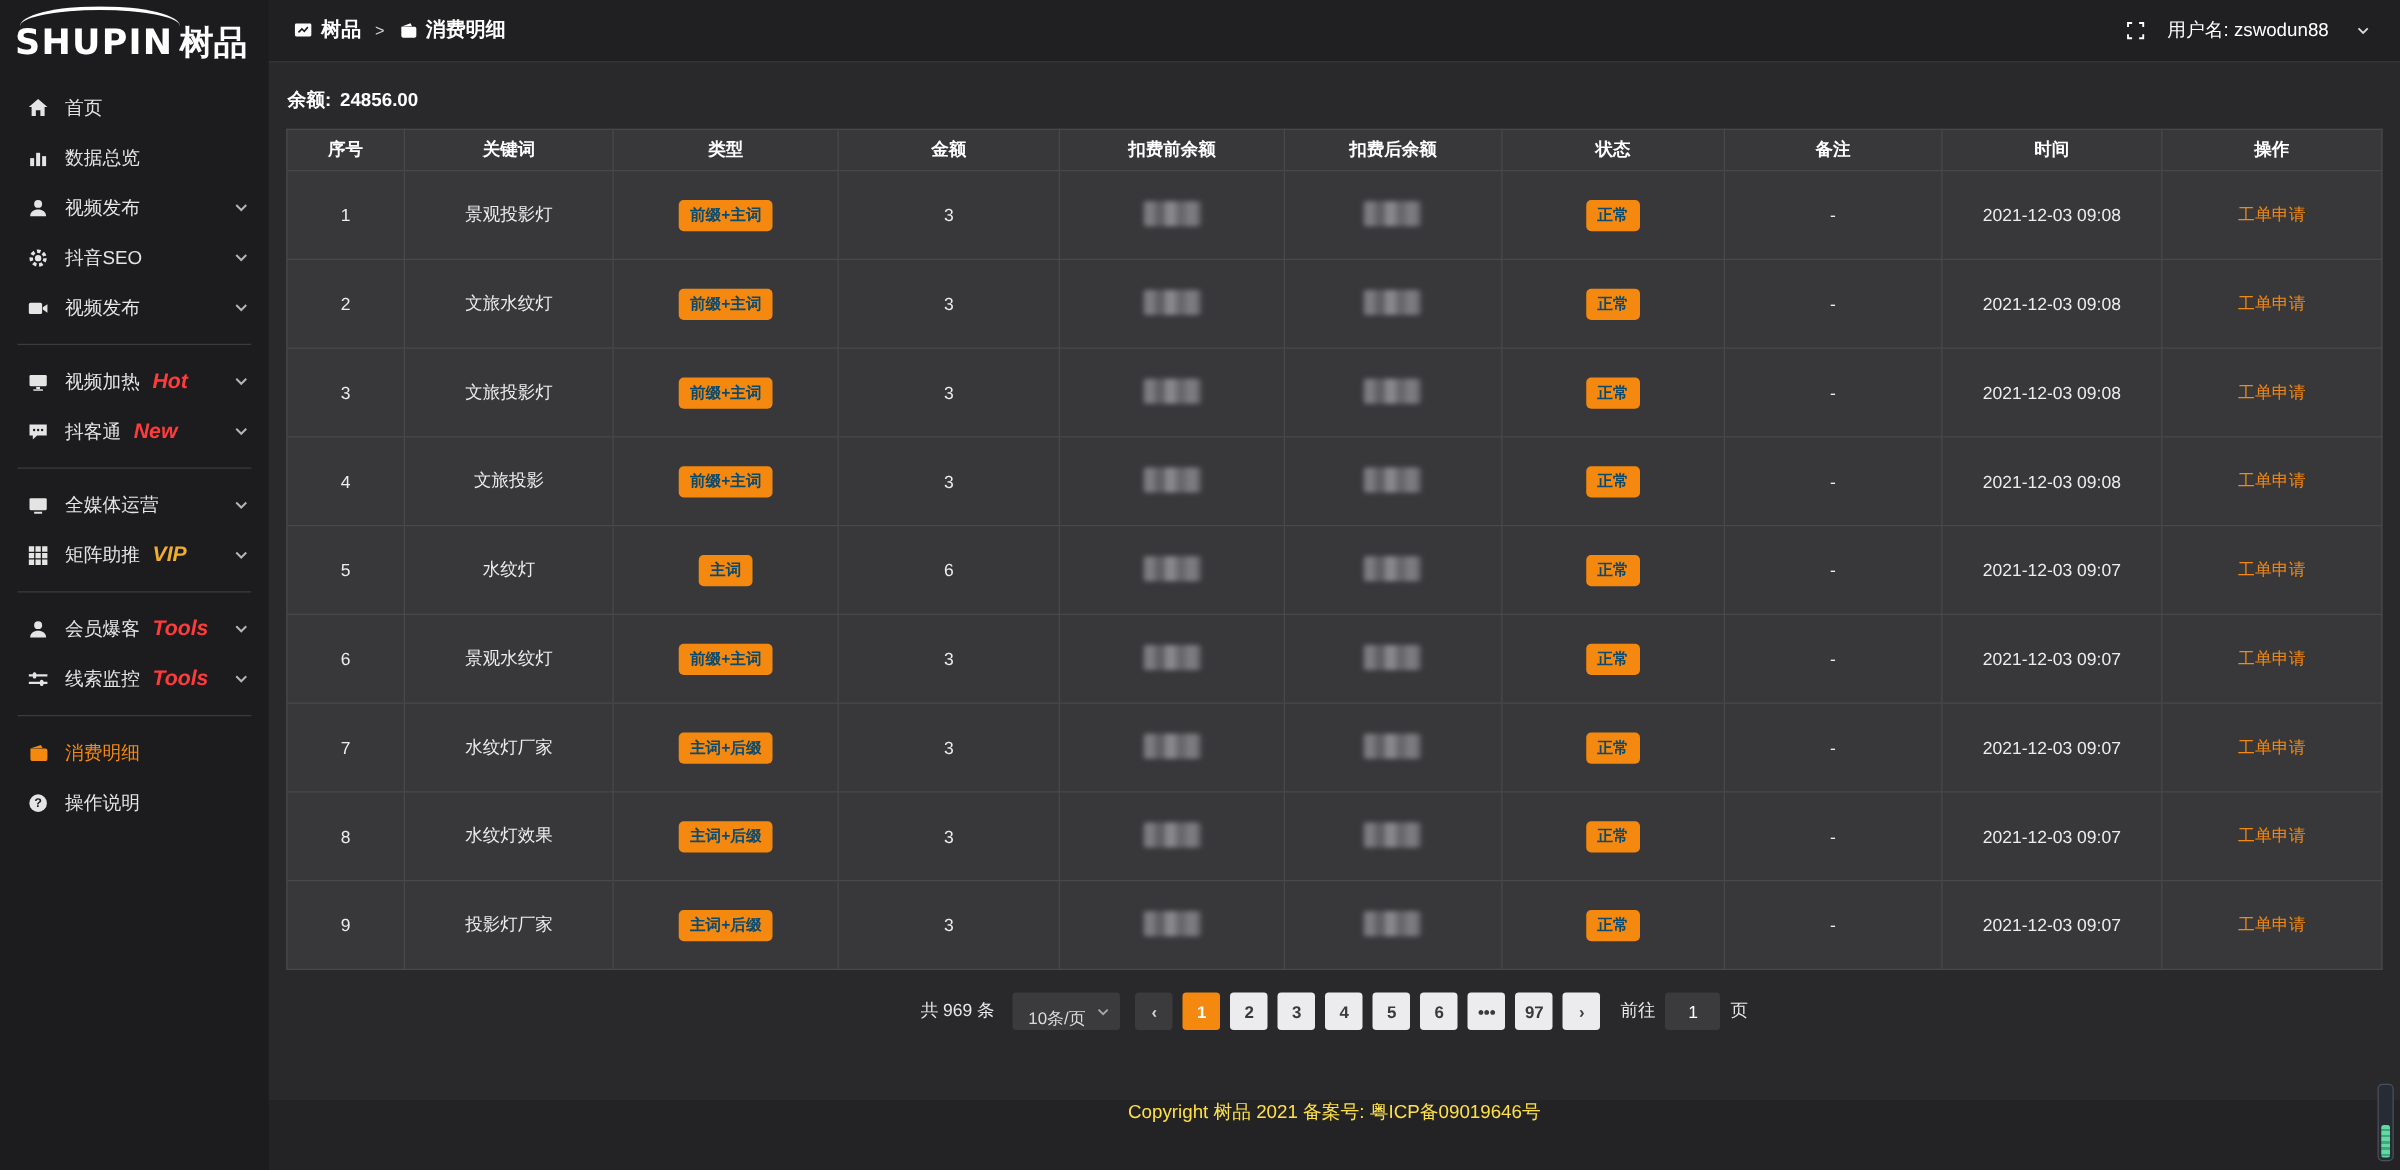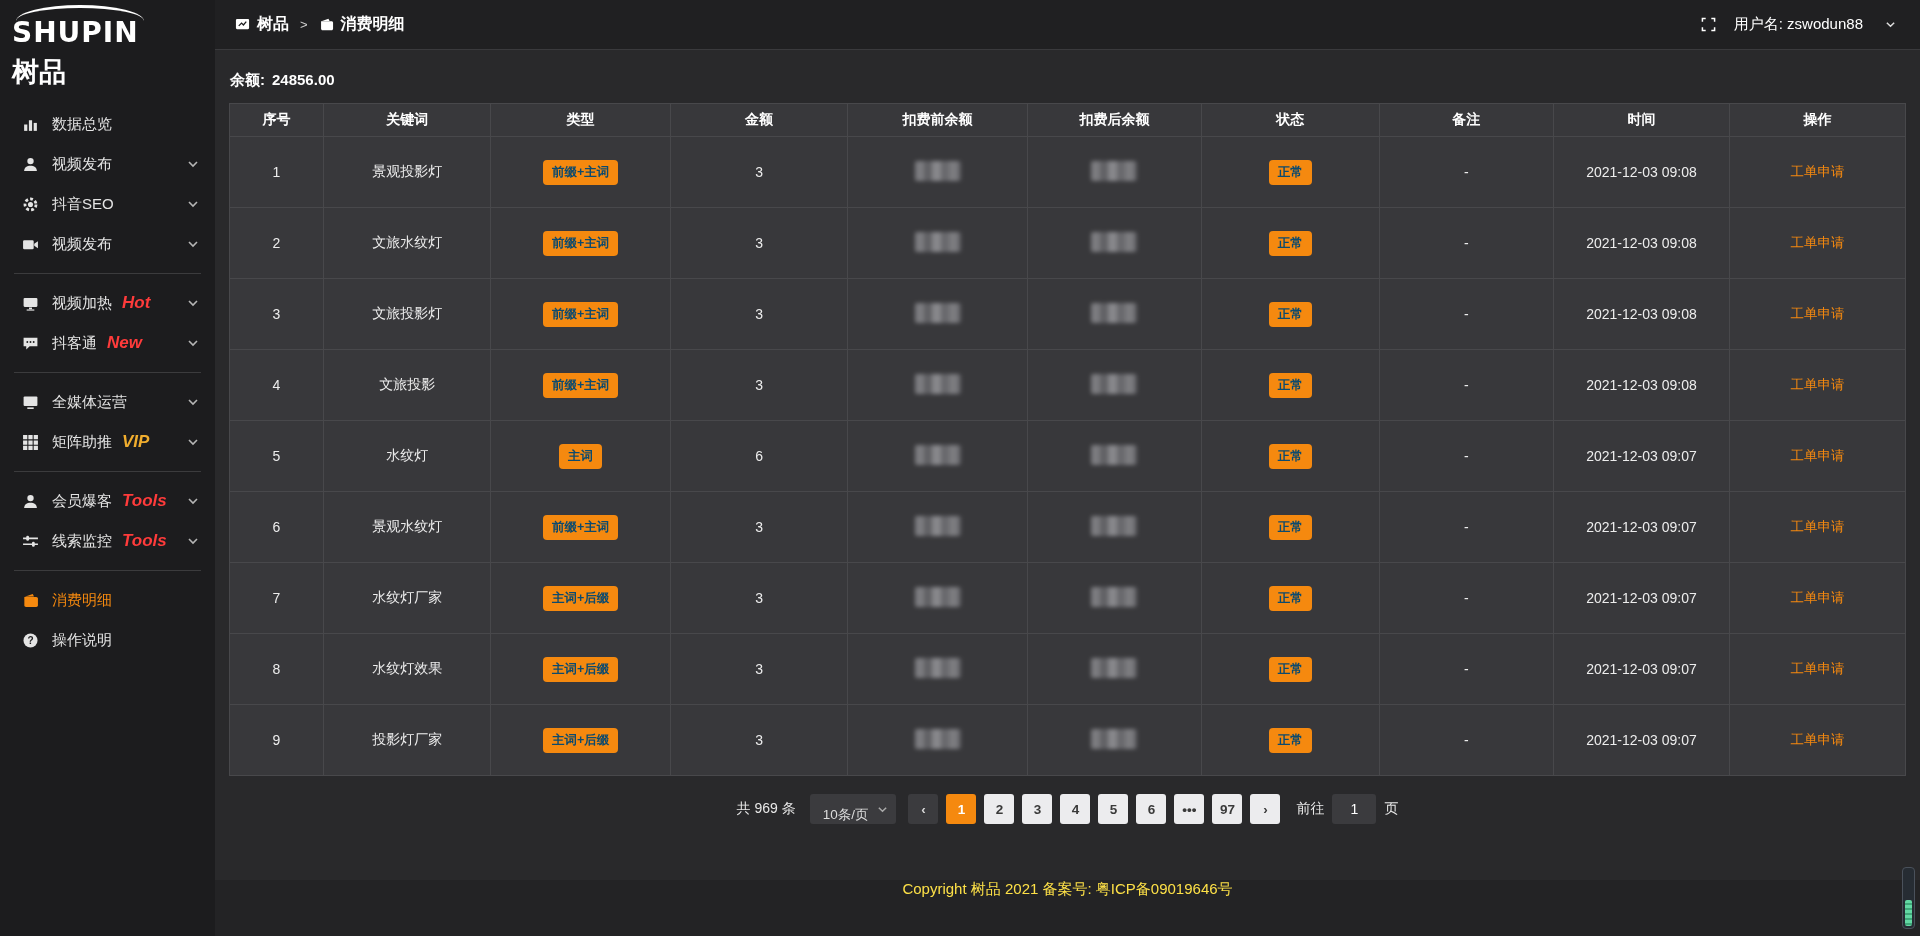--- a/index.html
+++ b/index.html
@@ -15,21 +15,21 @@
   body{
     width:1920px;height:936px;overflow:hidden;position:relative;
     background:var(--content-bg);
     font-family:"Liberation Sans","DejaVu Sans",sans-serif;
   }
   
   .sidebar{position:absolute;left:0;top:0;width:215px;height:936px;background:var(--sidebar-bg);z-index:5;}
   .logo{position:relative;padding:16px 10px 4px 12px;color:#fff;}
   .logo-arc{position:absolute;top:5px;left:16px;width:128px;height:16px;
     border-top:3px solid #fff;border-radius:50% 50% 0 0/100% 100% 0 0;}
-  .logo-text{display:flex;align-items:baseline;gap:5px;font-weight:800;flex-direction:column;}
+  .logo-text{display:flex;align-items:baseline;gap:5px;font-weight:800;}
   .logo-en{font-size:28px;letter-spacing:1px;font-family:"DejaVu Sans",sans-serif;}
   .logo-cn{font-size:27px;}
   .menu{padding-top:10px;}
   .menu-item{display:flex;align-items:center;height:40px;padding:0 16px 0 22px;
     color:#e4e4e4;font-size:15px;cursor:pointer;}
   .menu-item.active{color:var(--accent);}
   .mi-icon{width:17px;height:17px;margin-right:13px;display:inline-flex;flex:0 0 auto;}
   .mi-icon svg{width:100%;height:100%;fill:currentColor;}
   .mi-badge{margin-left:10px;font-style:italic;font-weight:bold;font-size:17px;}
   .badge-red{color:#ff3b3b;}
@@ -97,20 +97,28 @@
     <div class="logo-arc"></div>
     <div class="logo-text">
       <span class="logo-en">SHUPIN</span>
       <span class="logo-cn">树品</span>
     </div>
   </div>
   <div class="menu">
       <div class="menu-item">
         <span class="mi-icon">
           <svg viewBox="0 0 16 16">
+            <path d="M8 1.2 15 7.2h-2.1V14h-3.2V9.6H6.3V14H3.1V7.2H1z"></path>
+          </svg>
+        </span>
+        <span class="mi-label">首页</span>
+      </div>
+      <div class="menu-item">
+        <span class="mi-icon">
+          <svg viewBox="0 0 16 16">
             <rect x="2" y="8" width="3" height="6"></rect>
             <rect x="6.5" y="4" width="3" height="10"></rect>
             <rect x="11" y="6.5" width="3" height="7.5"></rect>
           </svg>
         </span>
         <span class="mi-label">数据总览</span>
       </div>
       <div class="menu-item">
         <span class="mi-icon">
           <svg viewBox="0 0 16 16">

